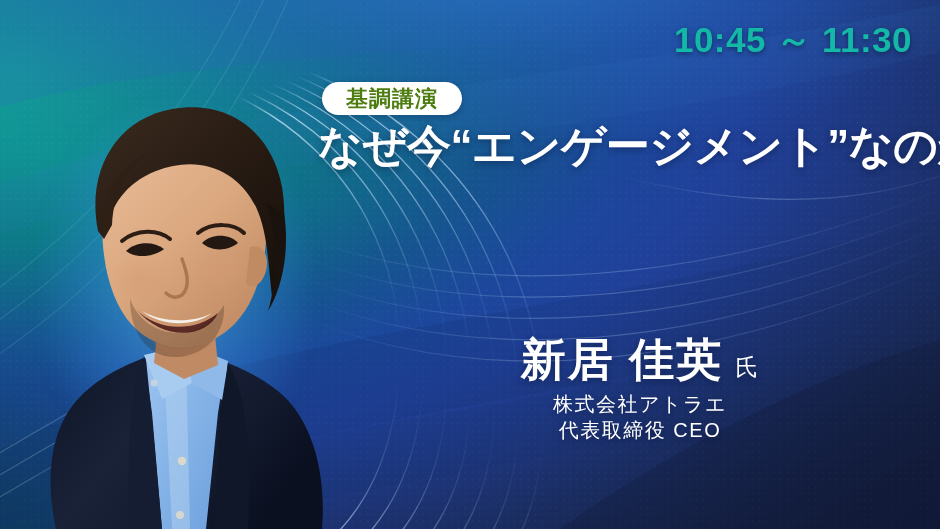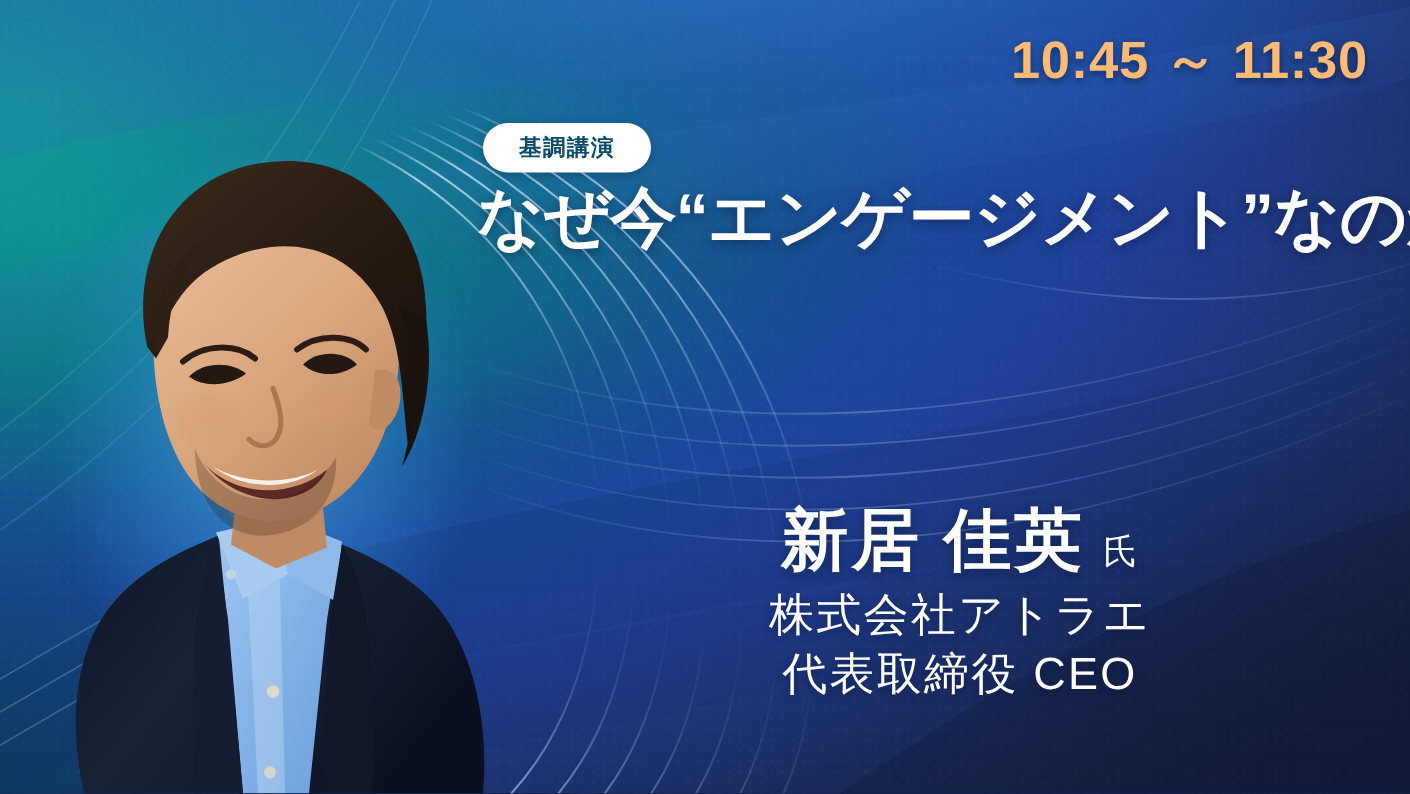--- a/index.html
+++ b/index.html
@@ -78,42 +78,42 @@
   .portrait {
     position: absolute;
     inset: 0;
   }
 
   
   .time {
     position: absolute;
     top: 17px;
     right: 28px;
-    color: #fdba74;
+    color: #14b8a6;
     font-size: 35px;
     font-weight: bold;
     letter-spacing: .5px;
     text-shadow: 0 2px 5px rgba(6,16,44,.5);
     white-space: nowrap;
   }
 
   
   .badge {
     position: absolute;
     left: 322px;
     top: 82px;
     height: 33px;
     padding: 0 24px;
     display: flex;
     align-items: center;
     justify-content: center;
     background: #ffffff;
     border-radius: 17px;
-    color: #0c4a6e;
-    font-size: 15px;
+    color: #4d7c0f;
+    font-size: 22px;
     font-weight: bold;
     letter-spacing: 1px;
     box-shadow: 0 2px 7px rgba(6,16,40,.28);
   }
 
   
   .title {
     position: absolute;
     left: 318px;
     top: 123px;
@@ -163,21 +163,21 @@
     letter-spacing: 2px;
   }
   .speaker-name .hon {
     font-size: 23px;
     font-weight: normal;
     letter-spacing: 1px;
   }
   .speaker-org {
     margin-top: 6px;
     color: #ffffff;
-    font-size: 30px;
+    font-size: 20px;
     font-weight: normal;
     line-height: 1.3;
     letter-spacing: 1.5px;
     text-shadow: 0 2px 6px rgba(6,16,44,.4);
   }
 </style>
 </head>
 <body>
 
 <div class="slide">

